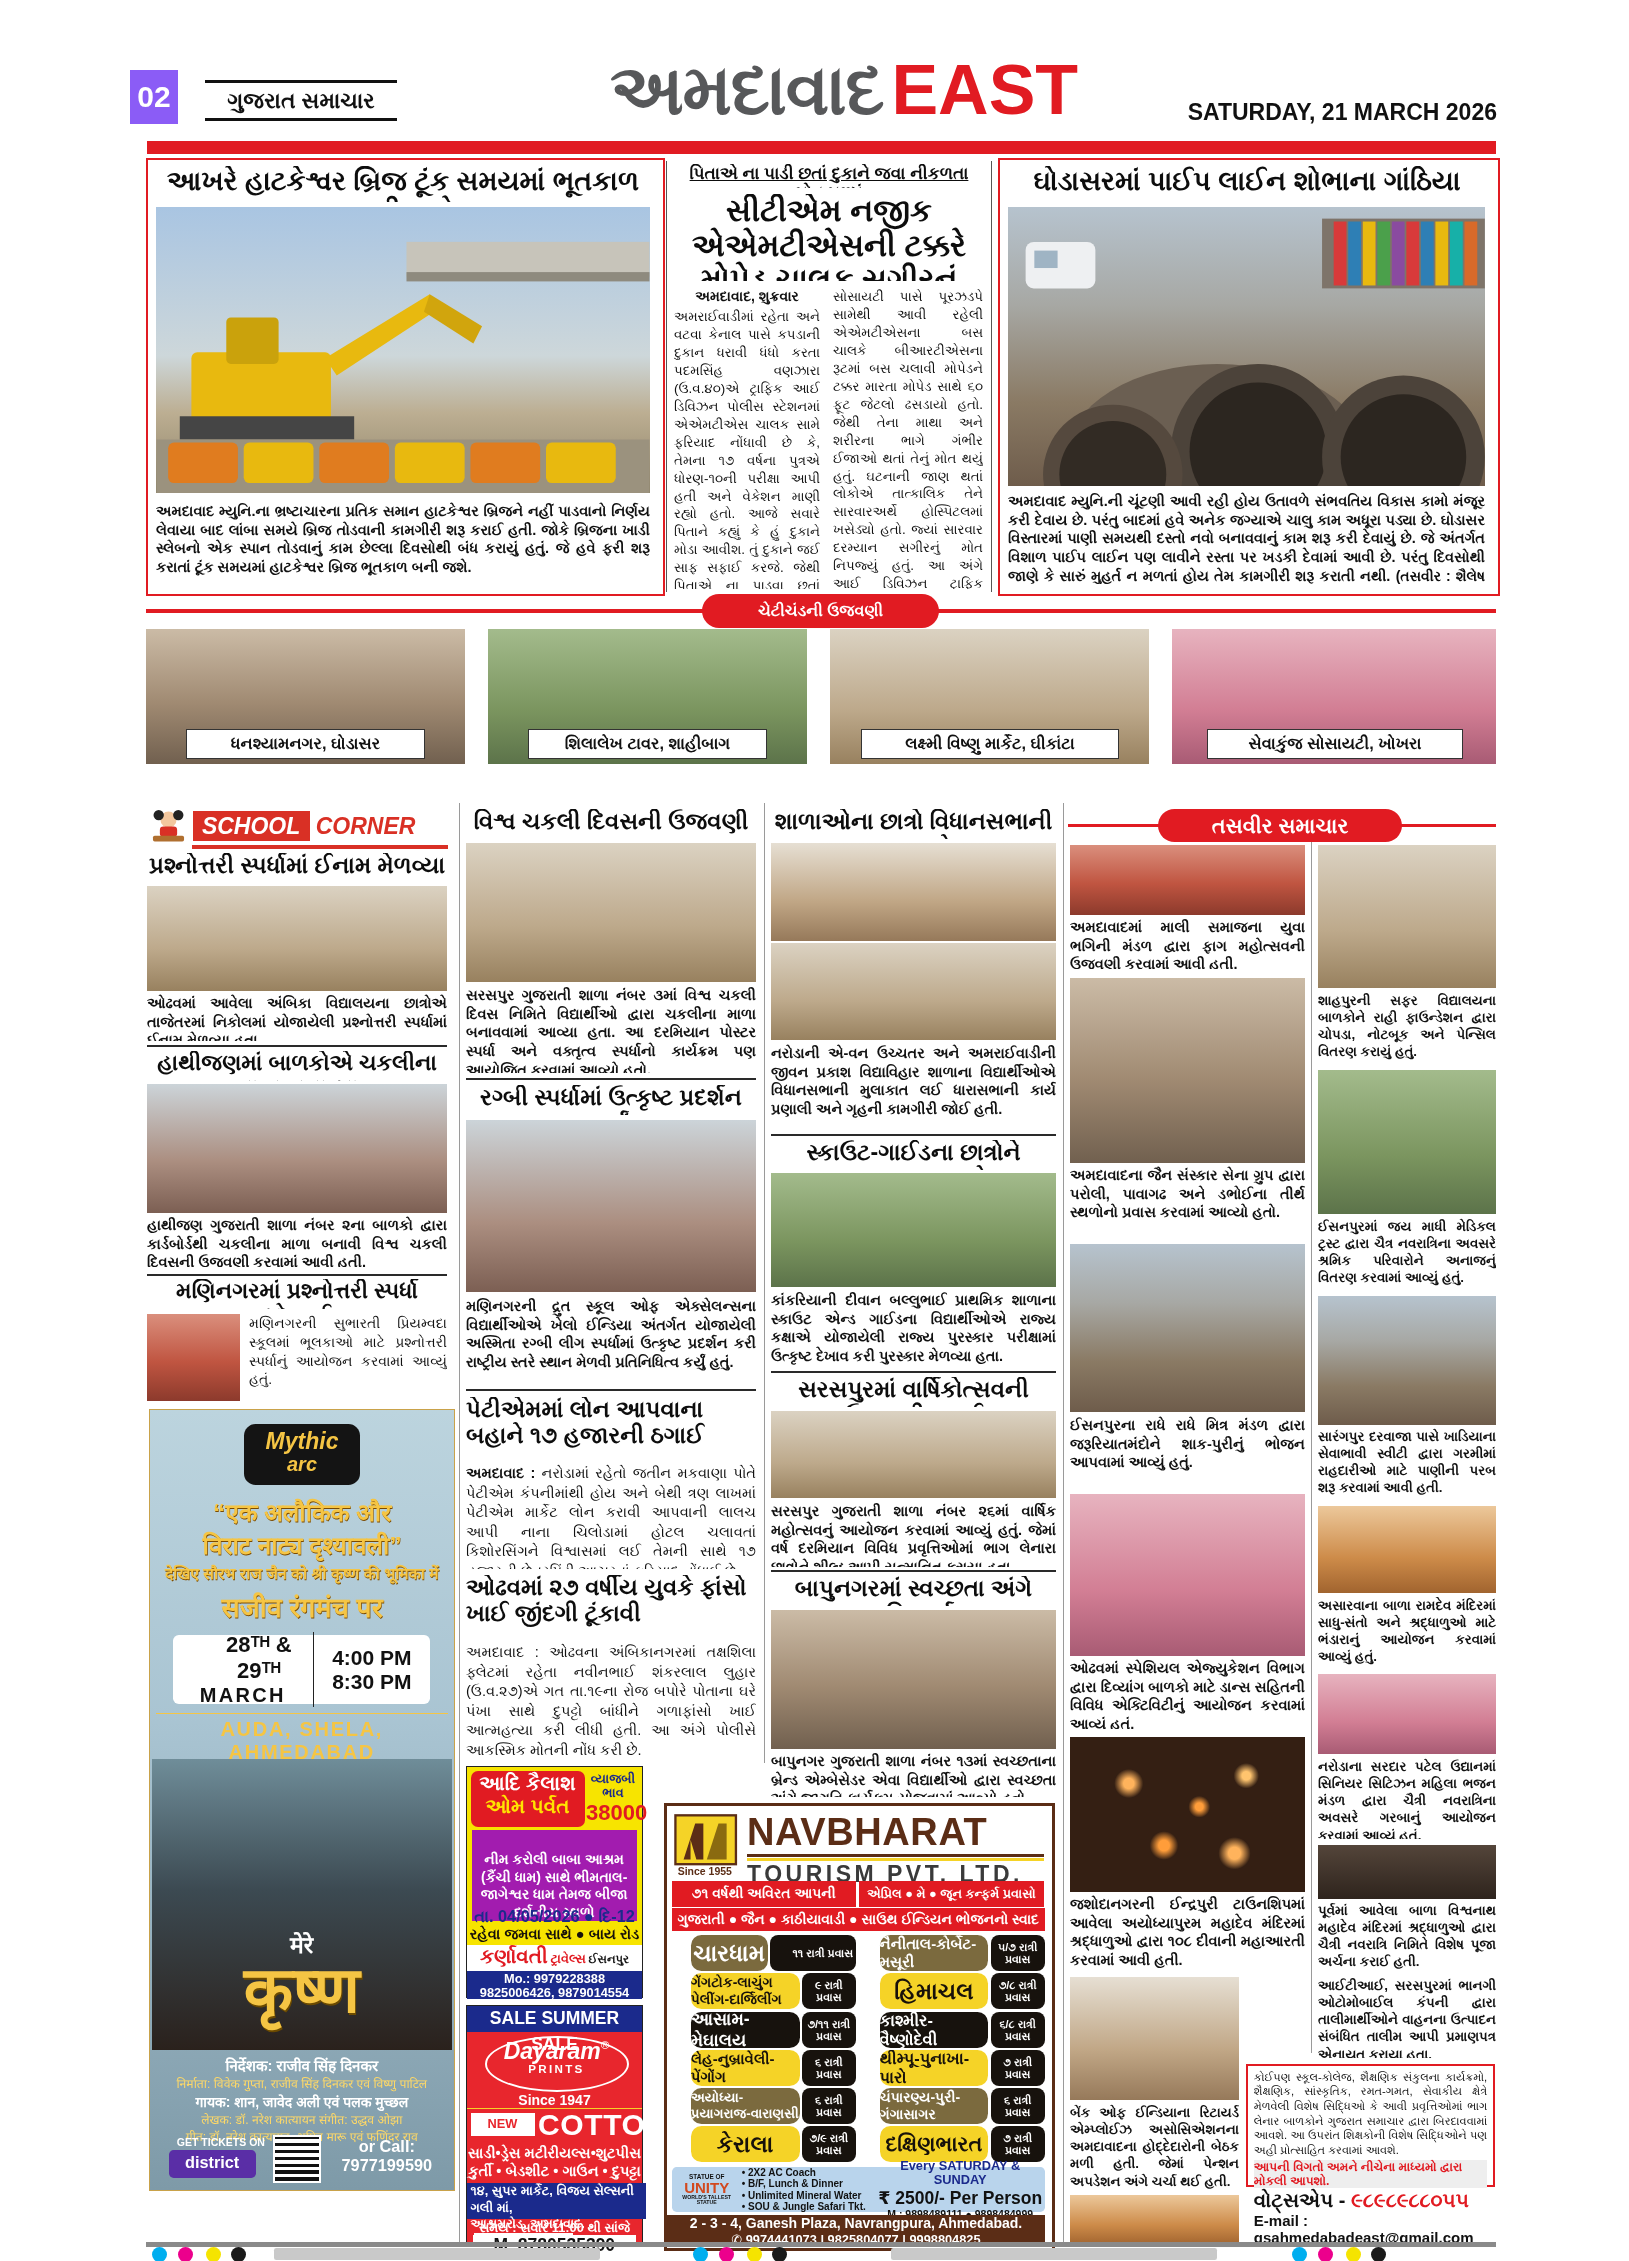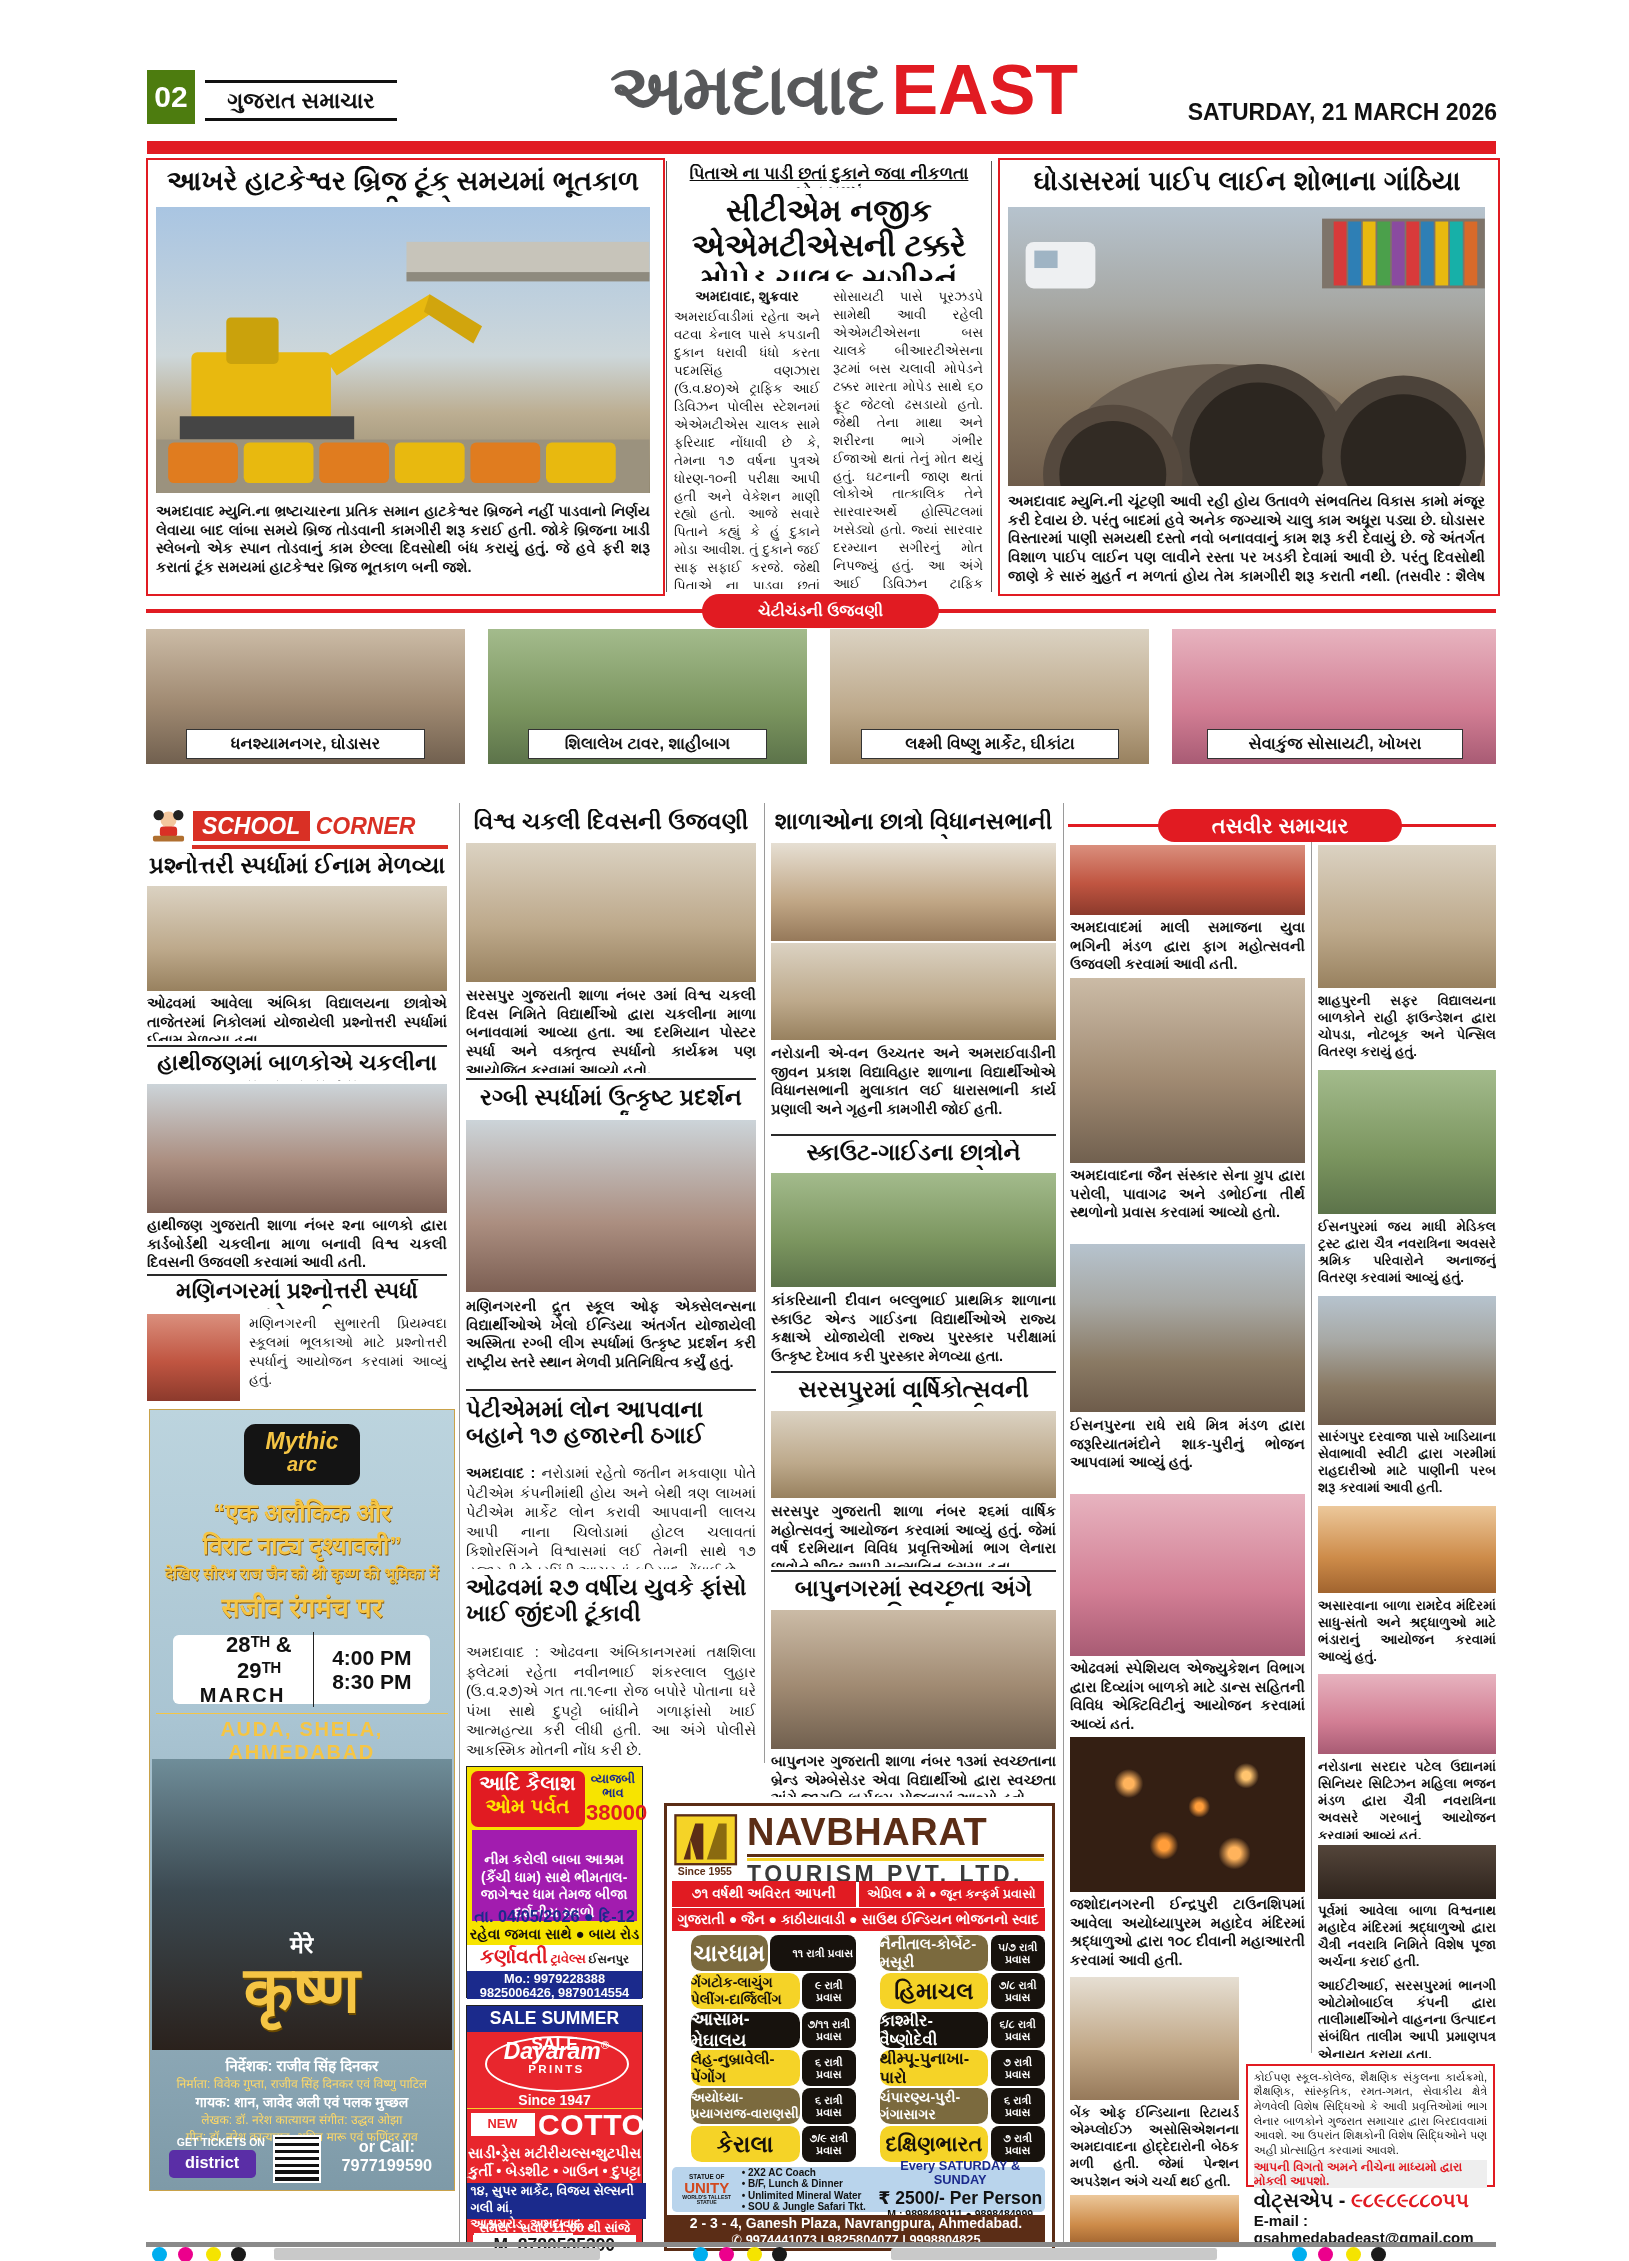--- a/index.html
+++ b/index.html
@@ -42,21 +42,21 @@
   .pill-black{background:#17120d;color:#fff;}
   .night{background:#17120d;color:#fff;border-radius:8.1px;font-weight:bold;font-size:11px;
          display:flex;align-items:center;justify-content:center;text-align:center;line-height:1.1;}
   .dot{width:15px;height:15px;border-radius:50%;display:inline-block;margin-right:10.5px;}
 </style>
 </head>
 <body>
 
 <div id="page">
 
-  <div class="abs" style="left:147px;top:70px;width:48px;height:54px;background:#4d7c0f;color:#fff;font-weight:bold;font-size:30px;display:flex;align-items:center;justify-content:center;">02</div>
+  <div class="abs" style="left:130px;top:70px;width:48px;height:54px;background:#8b5cf6;color:#fff;font-weight:bold;font-size:30px;display:flex;align-items:center;justify-content:center;">02</div>
   <div class="abs" style="left:205px;top:80px;width:192px;height:35px;border-top:3.5px solid #111;border-bottom:3.5px solid #111;font-weight:bold;font-size:22px;display:flex;align-items:center;justify-content:center;">ગુજરાત સમાચાર</div>
   <div class="abs" style="left:524px;top:50px;width:640px;height:87px;text-align:center;white-space:nowrap;">
     <span style="font-weight:bold;font-size:70px;color:#57585a;letter-spacing:-1.2px;">અમદાવાદ</span><span style="font-weight:bold;font-size:70px;color:#e11b22;margin-left:8.1px;">EAST</span>
   </div>
   <div class="abs" style="left:1176px;top:99px;width:321px;height:29px;text-align:right;font-weight:bold;font-size:23px;color:#111;">SATURDAY, 21 MARCH 2026</div>
   <div class="abs" style="left:147px;top:141px;width:1349px;height:12.8px;background:#e11b22;"></div>
 
   <div class="abs redborder" style="left:146px;top:158px;width:515px;height:434px;"></div>
   <div class="abs hl ctr" style="left:155px;top:166px;width:496px;height:36px;font-size:27px;">આખરે હાટકેશ્વર બ્રિજ ટૂંક સમયમાં ભૂતકાળ બની જશે</div>
   <div class="abs photo g-sky" style="left:156px;top:207px;width:494px;height:286px;">

